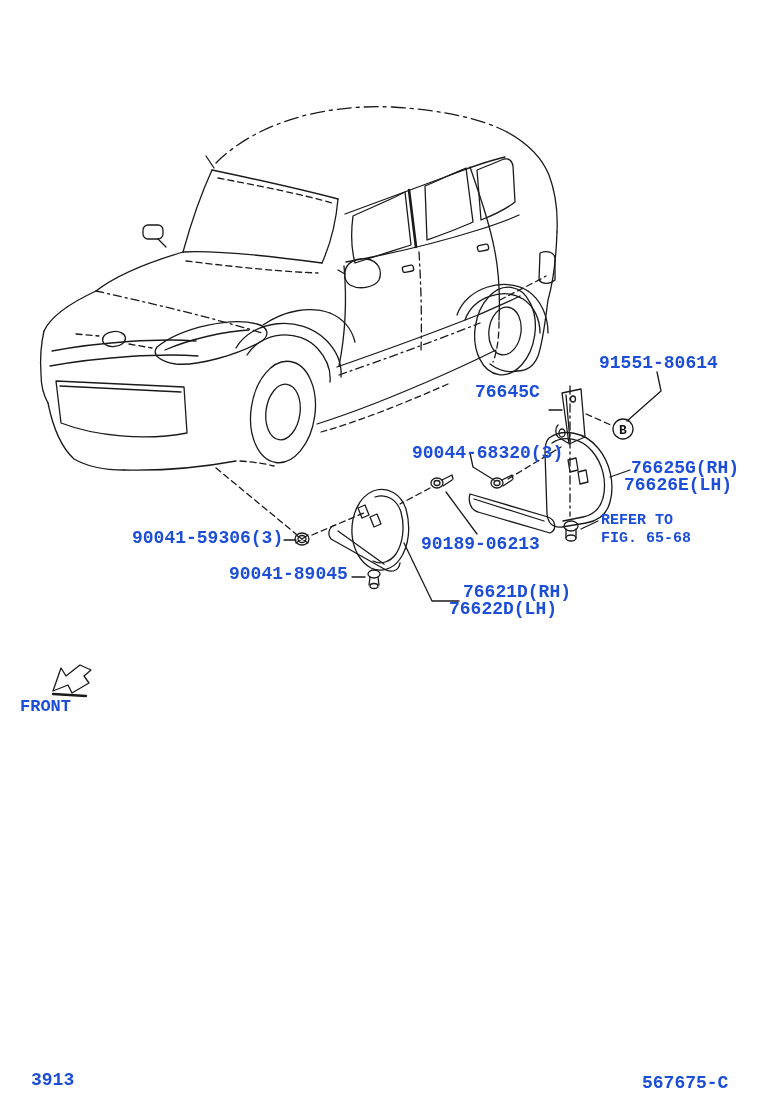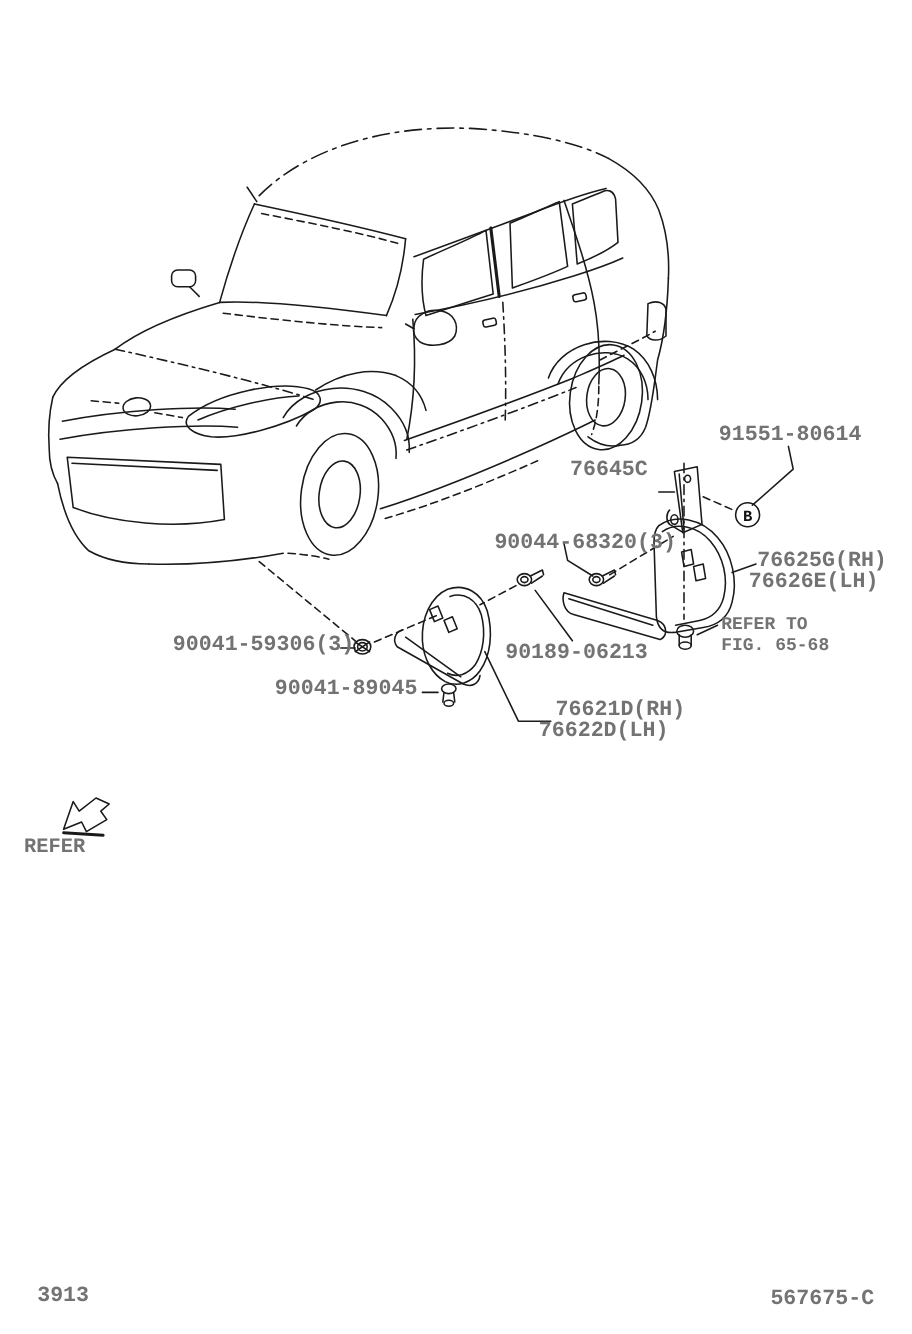--- a/index.html
+++ b/index.html
@@ -3,21 +3,21 @@
 <meta charset="utf-8">
 <style>
   html,body{margin:0;padding:0;background:#e8e8e8;}
   .page{
     position:relative;width:760px;height:1112px;background:#fff;
     font-family:"Liberation Mono", monospace;color:#111;overflow:hidden;
   }
   svg{position:absolute;left:0;top:0;}
   .lbl{
     position:absolute;font-weight:bold;font-size:18px;line-height:17px;
-    white-space:pre;letter-spacing:0;color:#737373;
+    white-space:pre;letter-spacing:0;color:#1d4ed8;
   }
   .lbl.sm{font-size:15px;line-height:18px;text-align:center;}
   .lbl.front{font-size:17px;}
   .stroke{fill:none;stroke:#1a1a1a;stroke-width:1.3;stroke-linecap:round;stroke-linejoin:round;}
   .thick{stroke-width:2.6;}
   .dash{stroke-dasharray:8 4 2 4;}
   .dashs{stroke-dasharray:6 4;}
   .dashr{stroke-dasharray:14 5 3 5;}
 </style>
 </head>
@@ -194,20 +194,20 @@
   </svg>
 
   <div class="lbl" style="left:599px;top:355px">91551-80614</div>
   <div class="lbl" style="left:475px;top:384px">76645C</div>
   <div class="lbl" style="left:412px;top:445px">90044-68320(3)</div>
   <div class="lbl" style="left:631px;top:460px">76625G(RH)</div>
   <div class="lbl" style="left:624px;top:477px">76626E(LH)</div>
   <div class="lbl sm" style="left:601px;top:512px">REFER TO</div>
   <div class="lbl sm" style="left:601px;top:530px">FIG. 65-68</div>
   <div class="lbl" style="left:421px;top:536px">90189-06213</div>
-  <div class="lbl" style="left:144px;top:530px">90041-59306(3)</div>
+  <div class="lbl" style="left:132px;top:530px">90041-59306(3)</div>
   <div class="lbl" style="left:229px;top:566px">90041-89045</div>
   <div class="lbl" style="left:463px;top:584px">76621D(RH)</div>
   <div class="lbl" style="left:449px;top:601px">76622D(LH)</div>
-  <div class="lbl front" style="left:20px;top:698px">REFER</div>
+  <div class="lbl front" style="left:20px;top:698px">FRONT</div>
   <div class="lbl" style="left:31px;top:1072px">3913</div>
   <div class="lbl" style="left:642px;top:1075px">567675-C</div>
 </div>
 
 </body></html>

